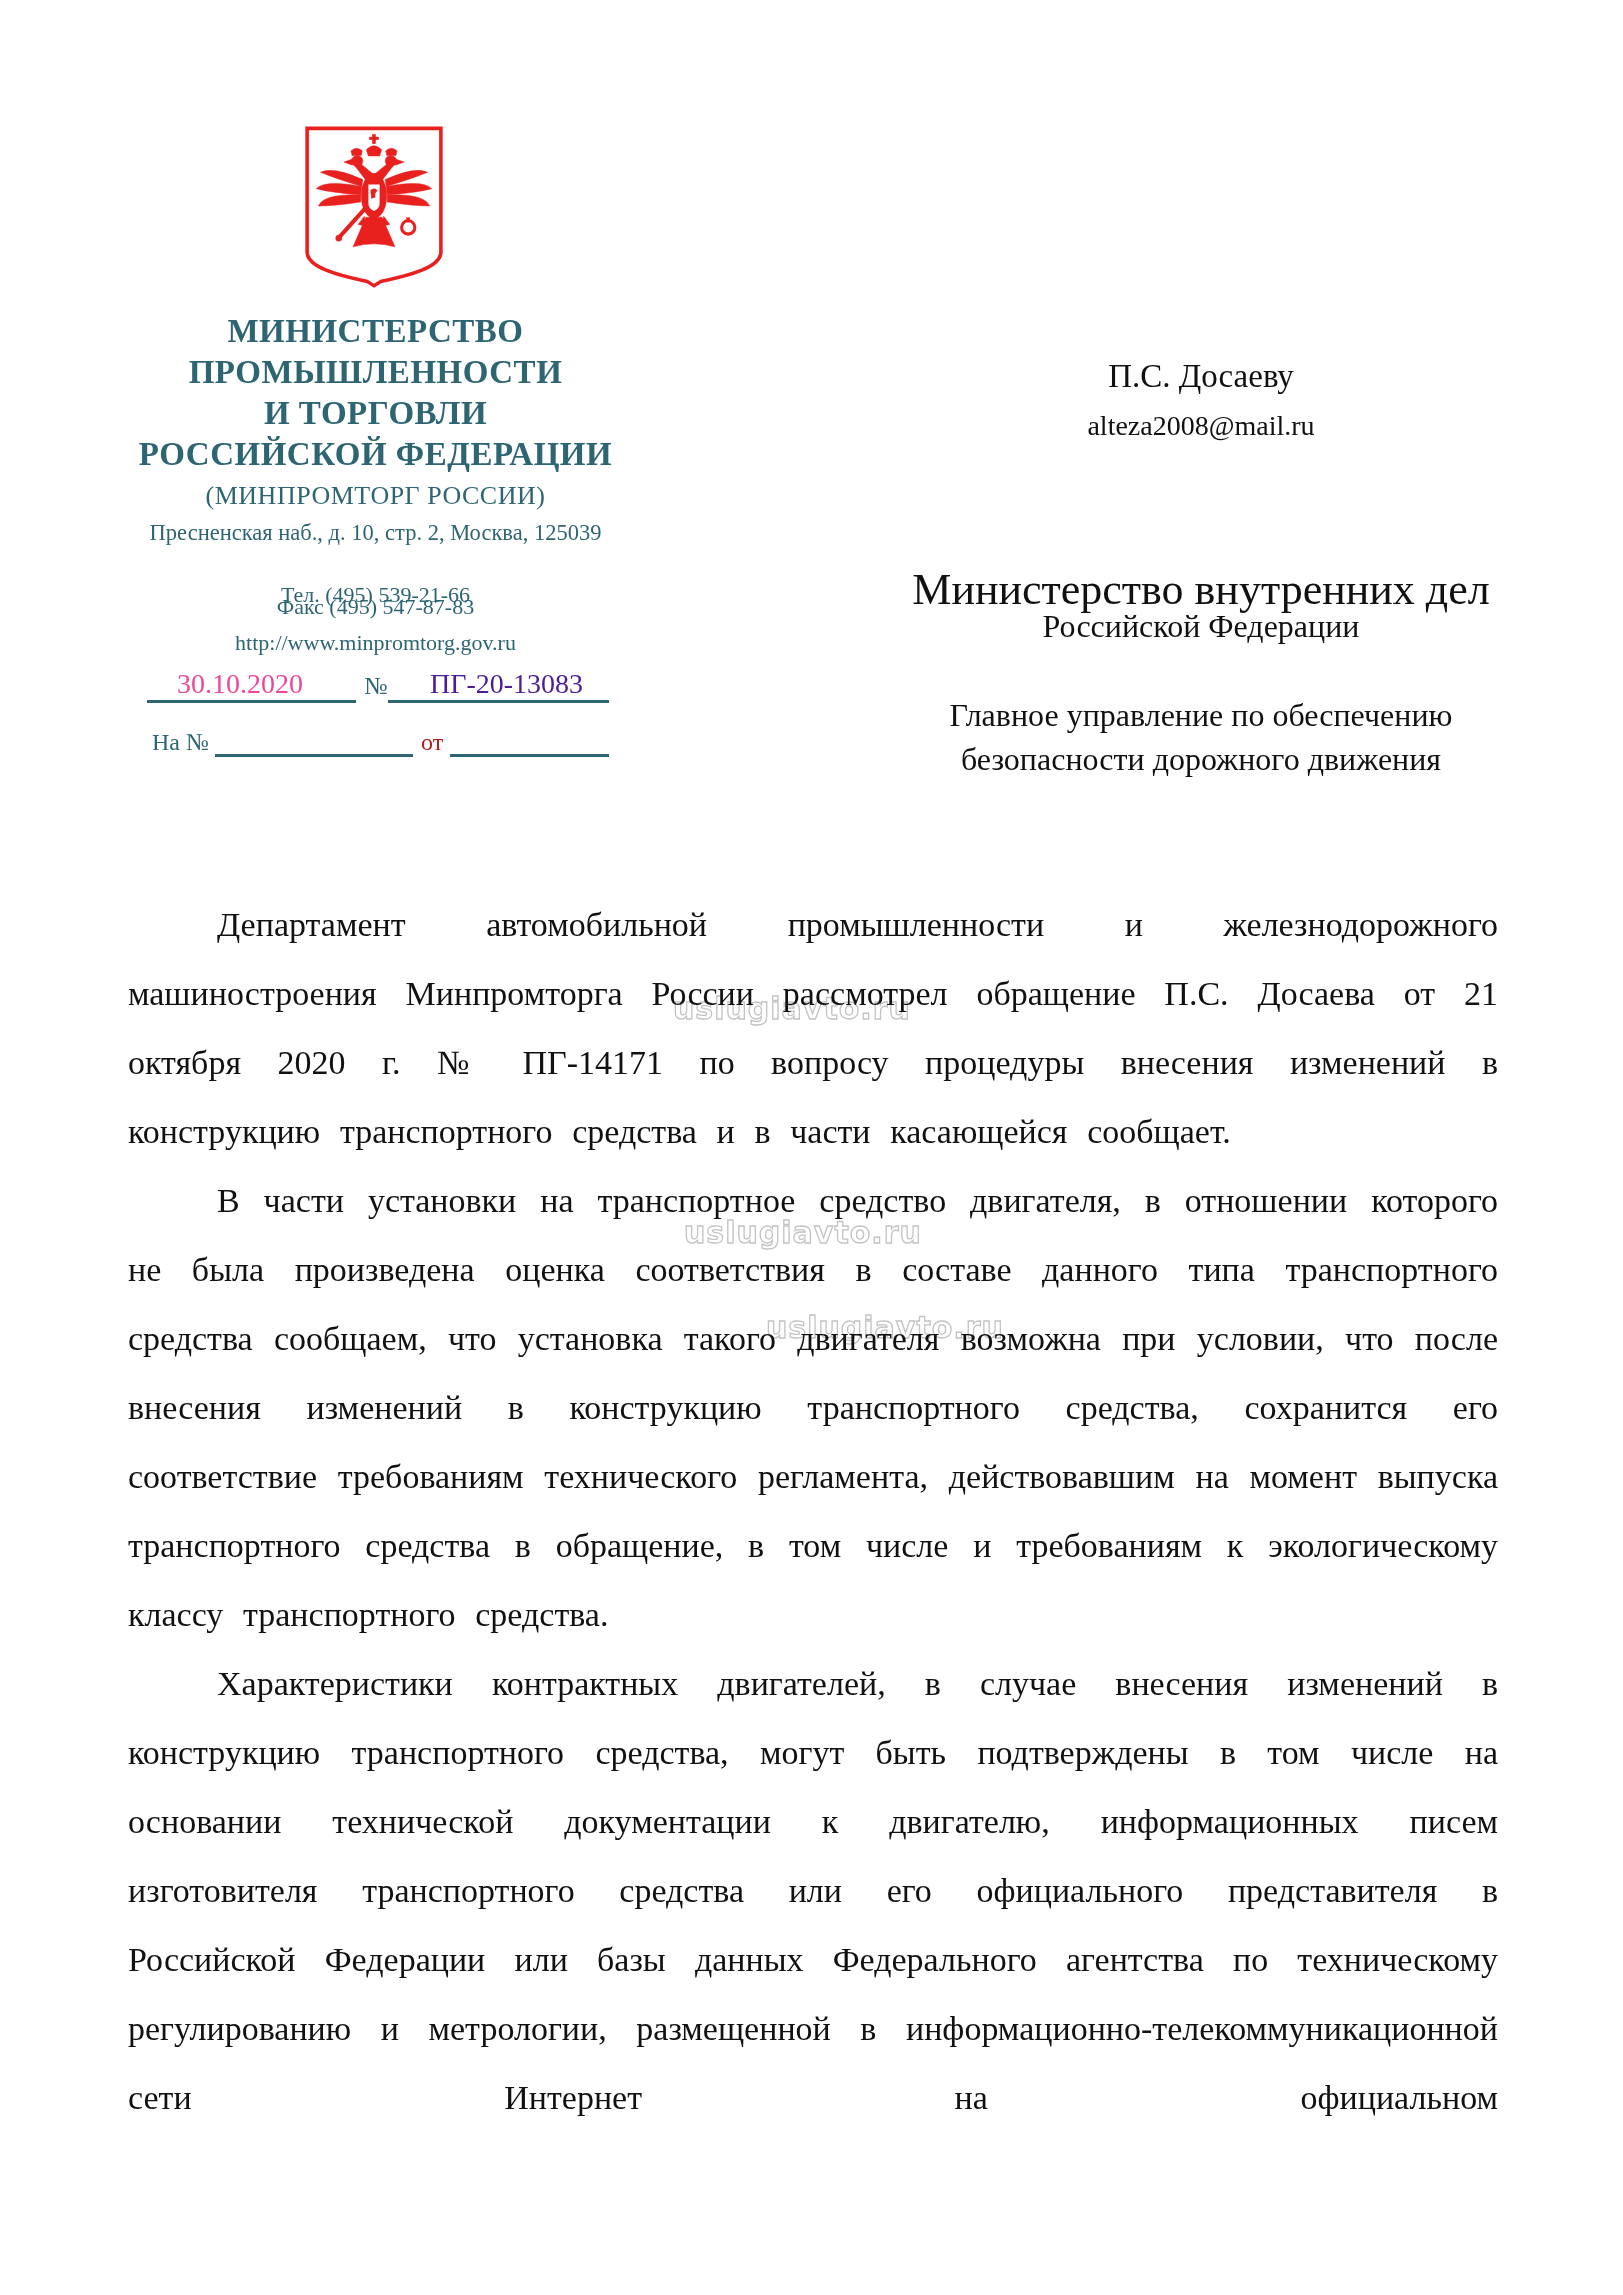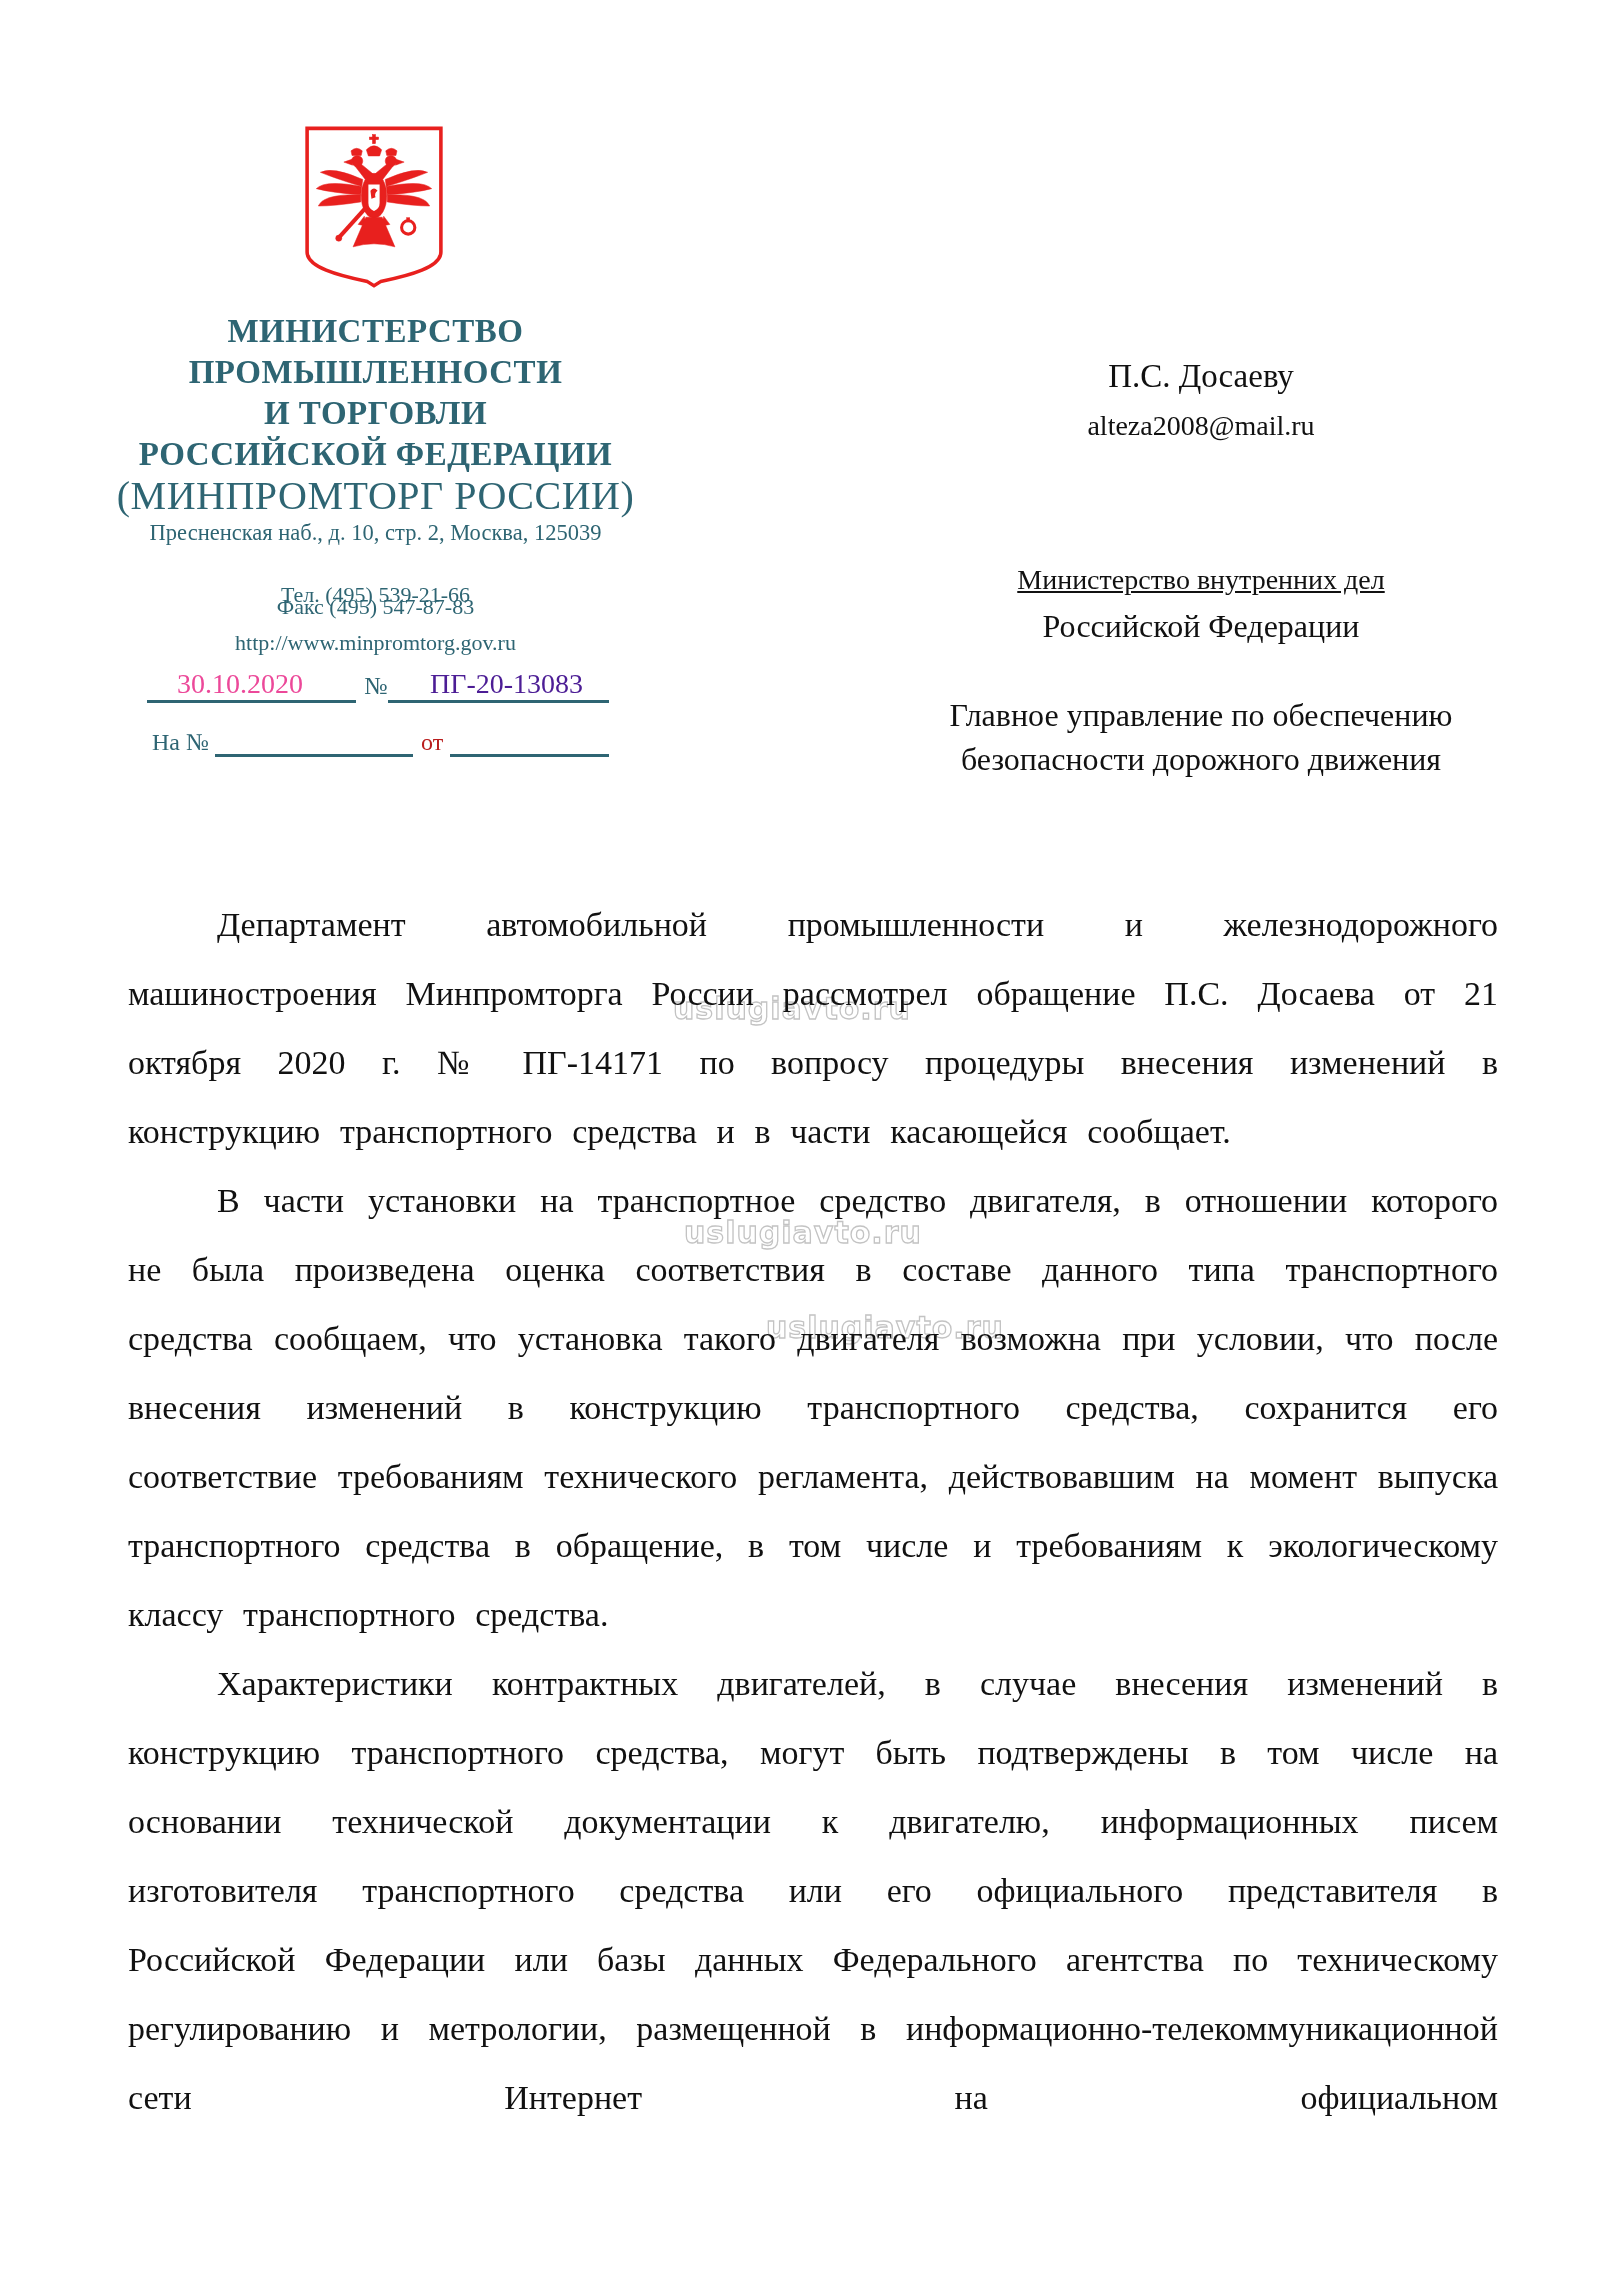--- a/index.html
+++ b/index.html
@@ -14,21 +14,21 @@
   }
   
   .emblem { position: absolute; left: 302px; top: 123px; width: 144px; height: 165px; }
   
   .ministry-block {
     position: absolute; left: 111px; top: 311px; width: 529px;
     text-align: center; color: #2e6573;
     font-size: 33px; line-height: 41px; font-weight: bold;
     letter-spacing: 0.5px;
   }
-  .ministry-block .short-name { font-weight: normal; font-size: 40px; }
+  .ministry-block .short-name { font-weight: normal; font-size: 26px; }
   .contact-line {
     position: absolute; left: 111px; width: 529px;
     text-align: center; color: #2e6573; font-size: 22.5px; line-height: 26.6px;
   }
   .addr  { top: 520px; }
   .phone { top: 562px; font-size: 22px; margin-top: 20px; }
   .fax   { top: 594px; font-size: 22px; }
   .site  { top: 630px; font-size: 22px; }
   .date-value {
     position: absolute; left: 153px; top: 668px; width: 174px;
@@ -46,21 +46,21 @@
   .rule-date-1 { left: 147px;  top: 700px; width: 209px; }
   .rule-date-2 { left: 388px;  top: 700px; width: 221px; }
   .ref-label  { position: absolute; left: 152px; top: 729px; font-size: 24px; color: #2e6573; }
   .ref-from   { position: absolute; left: 421px; top: 729px; font-size: 24px; color: #b91c1c; }
   .rule-ref-1 { left: 215px; top: 754px; width: 198px; }
   .rule-ref-2 { left: 450px; top: 754px; width: 159px; }
   
   .recipient { position: absolute; left: 879px; width: 644px; text-align: center; color: #111; }
   .rec-name  { top: 358px;  font-size: 33px; }
   .rec-email { top: 410px;  font-size: 28px; }
-  .rec-org1  { top: 564px; font-size: 28px; text-decoration: underline; }
+  .rec-org1  { top: 564px; font-size: 44px; }
   .rec-org2  { top: 608px; font-size: 32px; }
   .rec-dep1  { top: 697px; font-size: 32px; }
   .rec-dep2  { top: 741px; font-size: 32px; }
   
   .body-text {
     position: absolute; left: 128px; top: 890px; width: 1370px;
     font-size: 34px; line-height: 69px; color: #111;
     text-align: justify; word-spacing: 11.2px;
     z-index: 2;
   }

